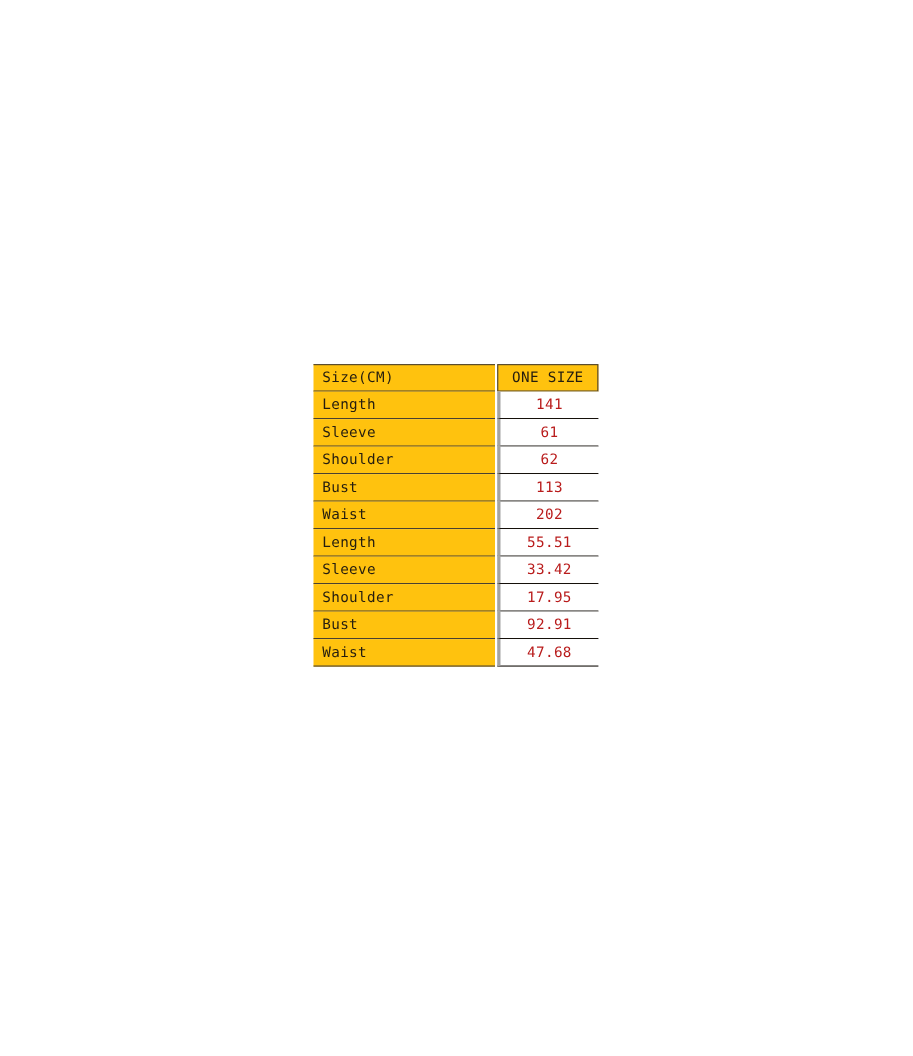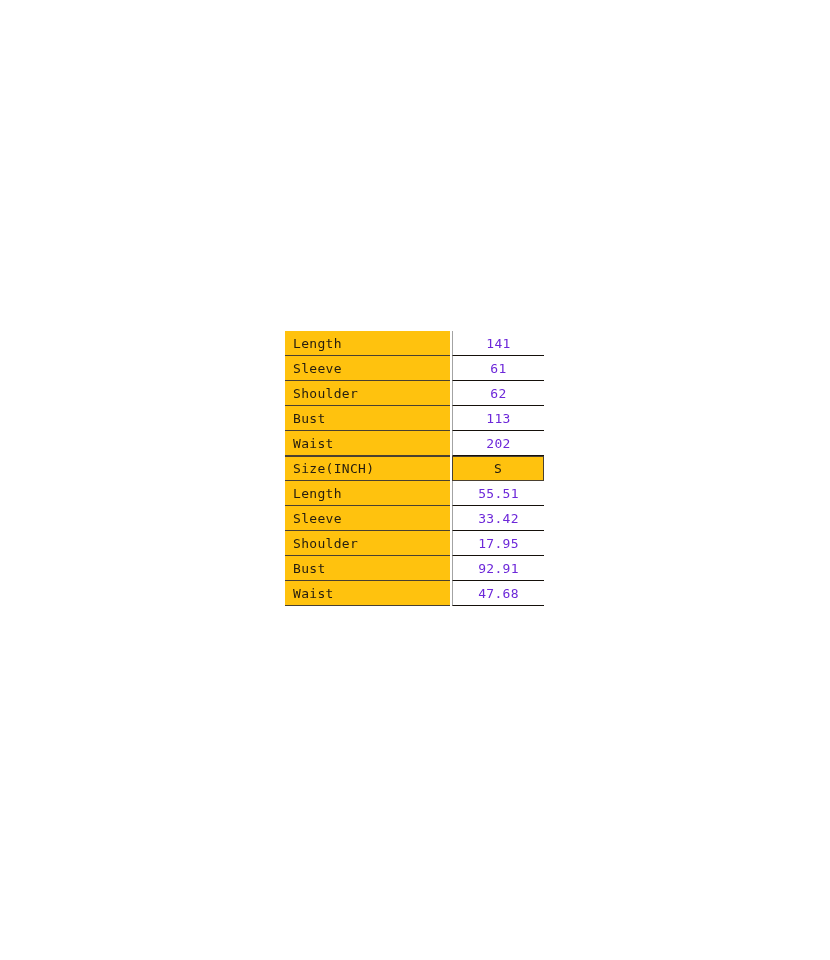--- a/index.html
+++ b/index.html
@@ -56,44 +56,49 @@
     width: 2px;
     background: #ffffff;
   }
 
   
   .value-cell {
     width: 92px;
     box-sizing: border-box;
     background: #ffffff;
     border-bottom: 1px solid #15100a;
-    border-left: 1px solid #a3a3a3;
+    border-left: 3px solid #a3a3a3;
     display: flex;
     align-items: center;
     justify-content: center;
     font-size: 13px;
     line-height: 1;
-    color: #6d28d9;
+    color: #b91c1c;
     letter-spacing: 0.3px;
     white-space: nowrap;
   }
   .chart-row.section-head .value-cell {
     background: #ffc20e;
     border: 1px solid #4a4030;
   }
 
   .chart-row.section-head .value-cell {
     color: #241d10;
   }
 </style>
 </head>
 <body>
 
 <div id="size-chart">
 
+  <div class="chart-row section-head">
+    <div class="label-cell">Size(CM)</div>
+    <div class="gutter"></div>
+    <div class="value-cell">ONE SIZE</div>
+  </div>
 
   <div class="chart-row">
     <div class="label-cell">Length</div>
     <div class="gutter"></div>
     <div class="value-cell">141</div>
   </div>
 
   <div class="chart-row">
     <div class="label-cell">Sleeve</div>
     <div class="gutter"></div>
@@ -111,25 +116,20 @@
     <div class="gutter"></div>
     <div class="value-cell">113</div>
   </div>
 
   <div class="chart-row">
     <div class="label-cell">Waist</div>
     <div class="gutter"></div>
     <div class="value-cell">202</div>
   </div>
 
-  <div class="chart-row section-head">
-    <div class="label-cell">Size(INCH)</div>
-    <div class="gutter"></div>
-    <div class="value-cell">S</div>
-  </div>
 
   <div class="chart-row">
     <div class="label-cell">Length</div>
     <div class="gutter"></div>
     <div class="value-cell">55.51</div>
   </div>
 
   <div class="chart-row">
     <div class="label-cell">Sleeve</div>
     <div class="gutter"></div>

